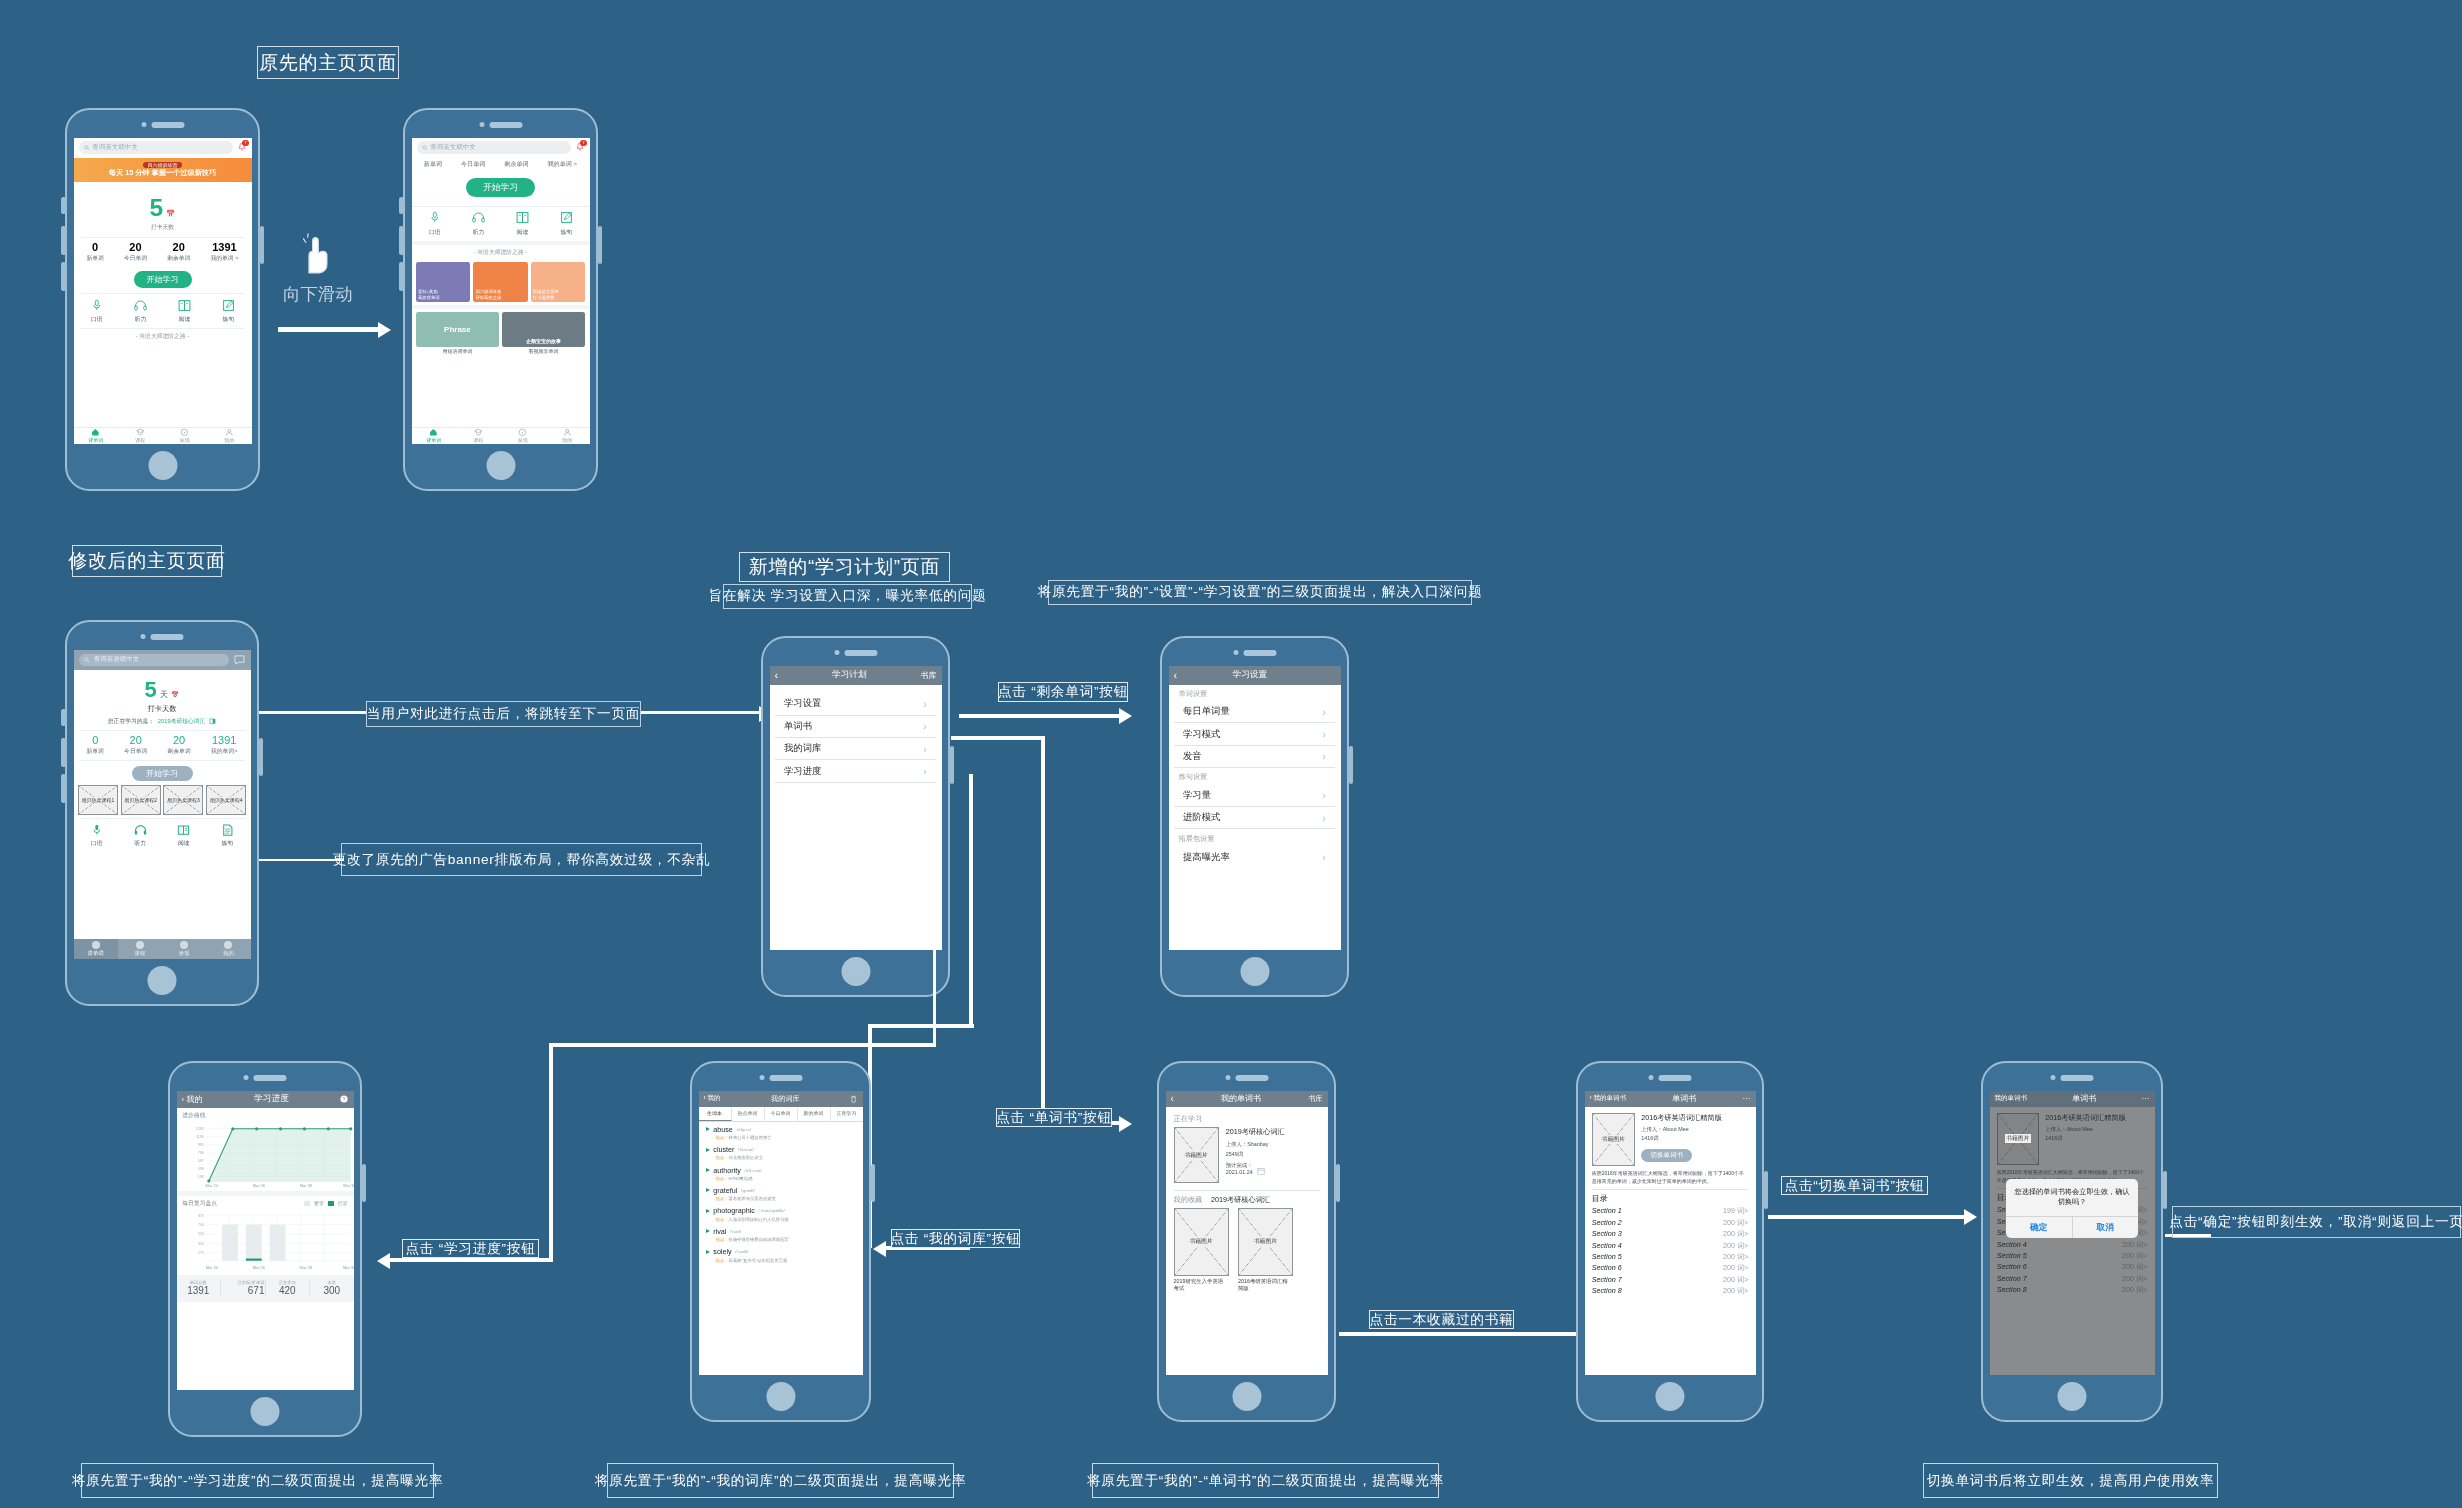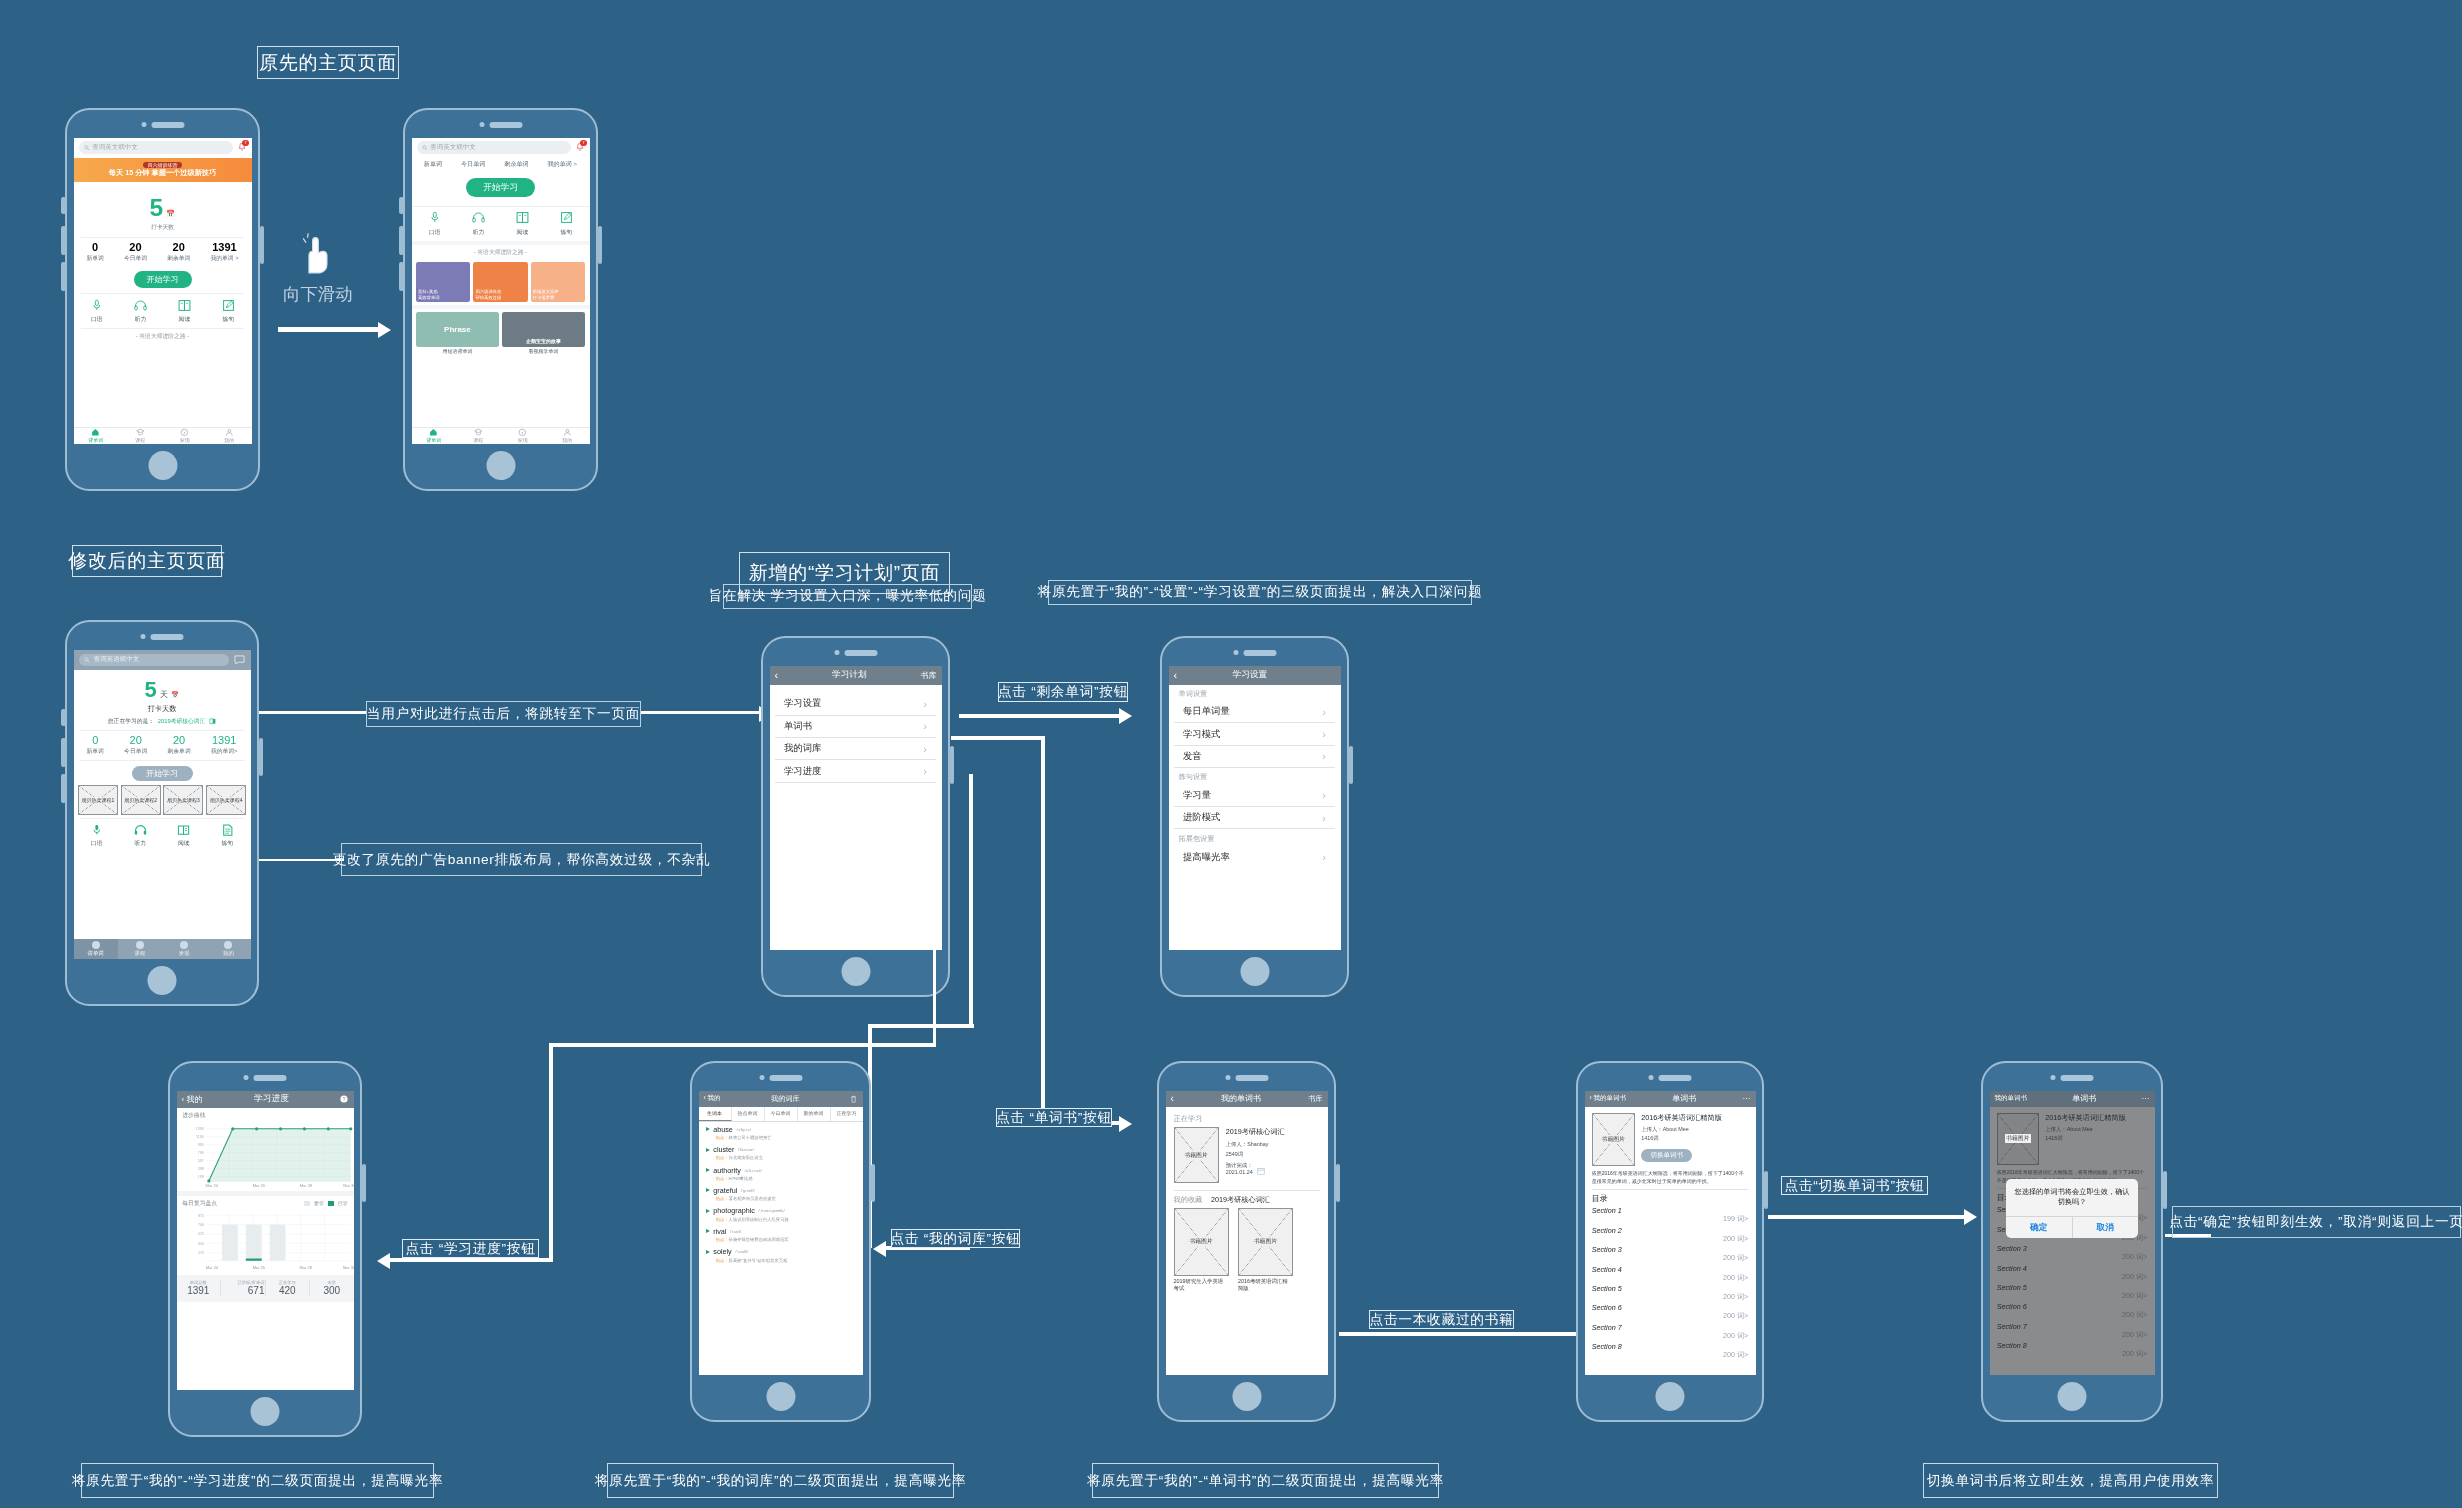--- a/index.html
+++ b/index.html
@@ -172,21 +172,21 @@
     position: absolute; left: 10%; right: 10%; top: 31%;
     background: #f3f3f3; border-radius: 5px; overflow: hidden;
   }
   .dialog .msg { padding: 8px 6.5px; font-size: 7.2px; color: #1d1d1d; line-height: 1.5; text-align: center; }
   .dialog .acts { display: flex; border-top: 0.7px solid #d4d4d4; }
   .dialog .acts div { flex: 1; text-align: center; padding: 4.3px 0; font-size: 8.7px; color: #1b84e0; font-weight: bold; }
   .dialog .acts div:first-child { border-right: 0.7px solid #d4d4d4; }
 
   .toc-row { display: flex; justify-content: space-between; font-size: 7.2px; padding: 0.7px 7.2px; }
   .toc-row .nm { color: #20272c; font-style: italic; }
-  .toc-row .ct { color: #9aa5ad; margin-top: 8px; }
+  .toc-row .ct { color: #9aa5ad; }
 
   .swipe-hint { position: absolute; color: #bfd3e2; font-size: 17.4px; }
 </style>
 </head>
 <body>
 
 <div id="canvas">
 
   <div class="plate big" style="left:257px; top:46px; width:142px; height:33px;">原先的主页页面</div>
 
@@ -632,21 +632,21 @@
     <div class="home"></div>
   </div>
 
   <div class="arrow-line" style="left:259px; top:711px; width:506px; height:2.9px;"></div>
   <div class="arrow-head ah-right" style="left:759px; top:706px;"></div>
   <div class="plate note" style="left:366px; top:701px; width:275px; height:26px; background:#2e6186;">当用户对此进行点击后，将跳转至下一页面</div>
 
   <div class="arrow-line" style="left:259px; top:859px; width:84px; height:2.2px;"></div>
   <div class="plate note" style="left:341px; top:843px; width:361px; height:33px;">更改了原先的广告banner排版布局，帮你高效过级，不杂乱</div>
 
-  <div class="plate big" style="left:739px; top:552px; width:211px; height:42px;">新增的“学习计划”页面</div>
+  <div class="plate big" style="left:739px; top:552px; width:211px; height:30px;">新增的“学习计划”页面</div>
   <div class="plate note" style="left:723px; top:584px; width:249px; height:24.6px;">旨在解决 学习设置入口深，曝光率低的问题</div>
 
   <div class="phone" style="left:761px; top:636px; width:189px; height:361px;">
     <div class="speaker">
         <i class="dot"></i>
         <i class="bar"></i>
       </div>
     <div class="btn-r" style="top:108px; height:38px;"></div>
     <div class="screen">
       <div class="navbar">

